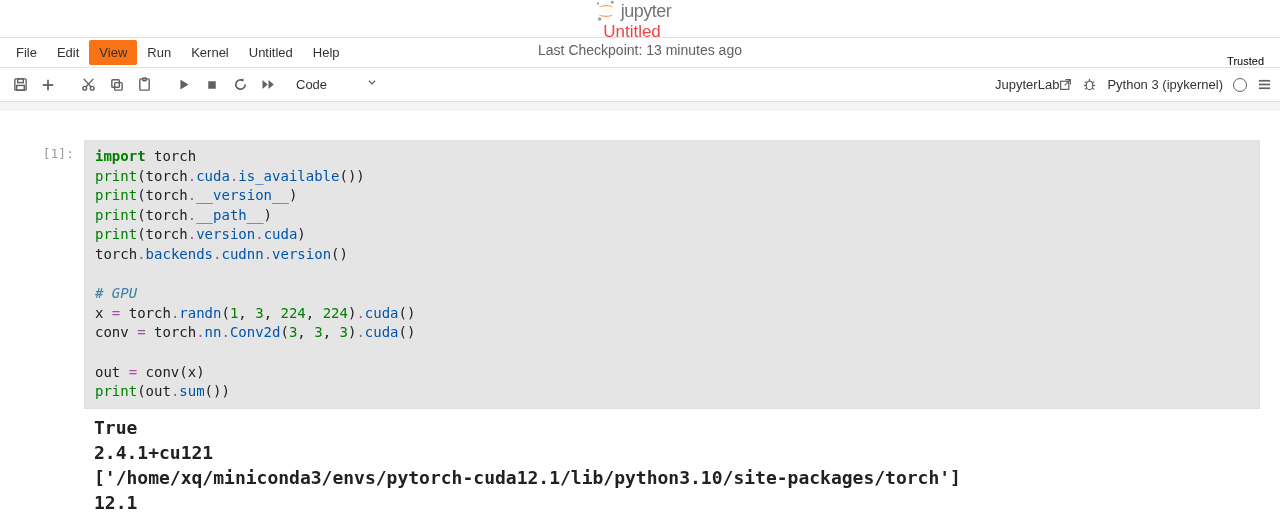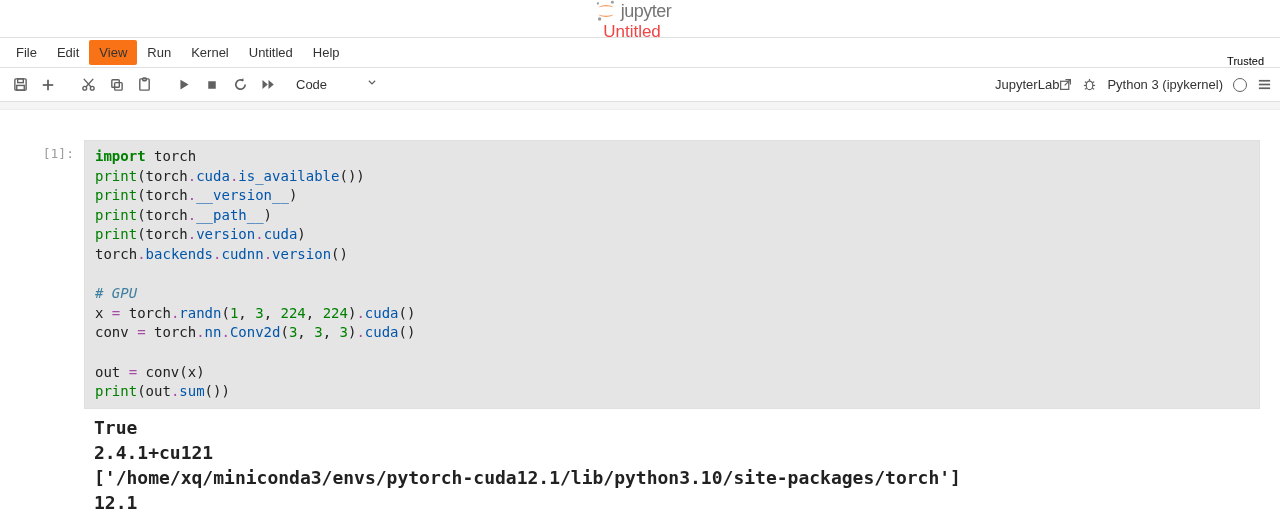--- a/index.html
+++ b/index.html
@@ -58,20 +58,21 @@
     <svg class="logo-svg" viewBox="0 0 38 38">
         <circle cx="30" cy="4" r="2.5" fill="#9e9e9e"></circle>
         <path d="M6 13c4-5 22-5 26 0-4-3-22-3-26 0z" fill="#f37726"></path>
         <path d="M6 25c4 5 22 5 26 0-4 3-22 3-26 0z" fill="#f37726"></path>
         <circle cx="8" cy="33" r="3" fill="#9e9e9e"></circle>
         <circle cx="5" cy="6" r="2" fill="#9e9e9e"></circle>
       </svg>
     <span class="logo-text">jupyter</span>
   </div>
   <span class="doc-title">Untitled</span>
+  <span class="checkpoint">Last Checkpoint: 13 minutes ago</span>
   <div class="header-spacer"></div>
   <svg class="py-logo" viewBox="0 0 256 255">
       <path d="M126 0c-65 0-61 28-61 28v29h62v9H40S0 61 0 127s35 63 35 63h21v-30s-1-35 34-35h58s33 1 33-32V33S186 0 126 0zM92 20a11 11 0 1 1 0 22 11 11 0 0 1 0-22z" fill="#4584b6"></path>
       <path d="M130 255c65 0 61-28 61-28v-29h-62v-9h87s40 5 40-61-35-63-35-63h-21v30s1 35-34 35h-58s-33-1-33 32v54s-5 39 55 39zm34-20a11 11 0 1 1 0-22 11 11 0 0 1 0 22z" fill="#ffde57"></path>
     </svg>
 </div>
 
 <div class="menubar">
   <span class="menu-item">File</span>
     <span class="menu-item">Edit</span>

